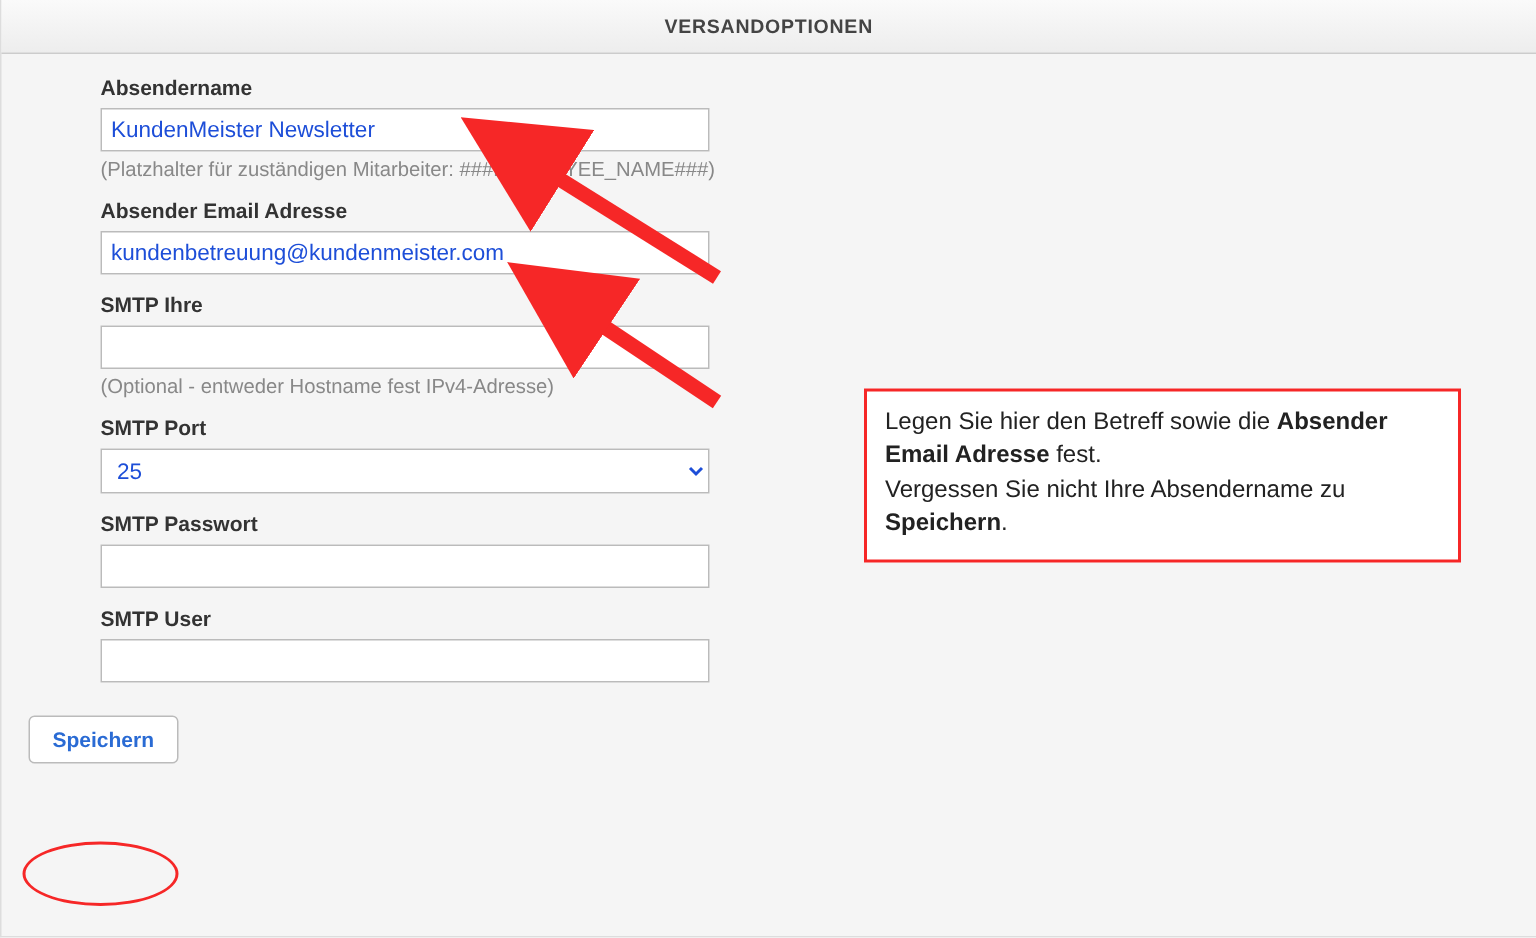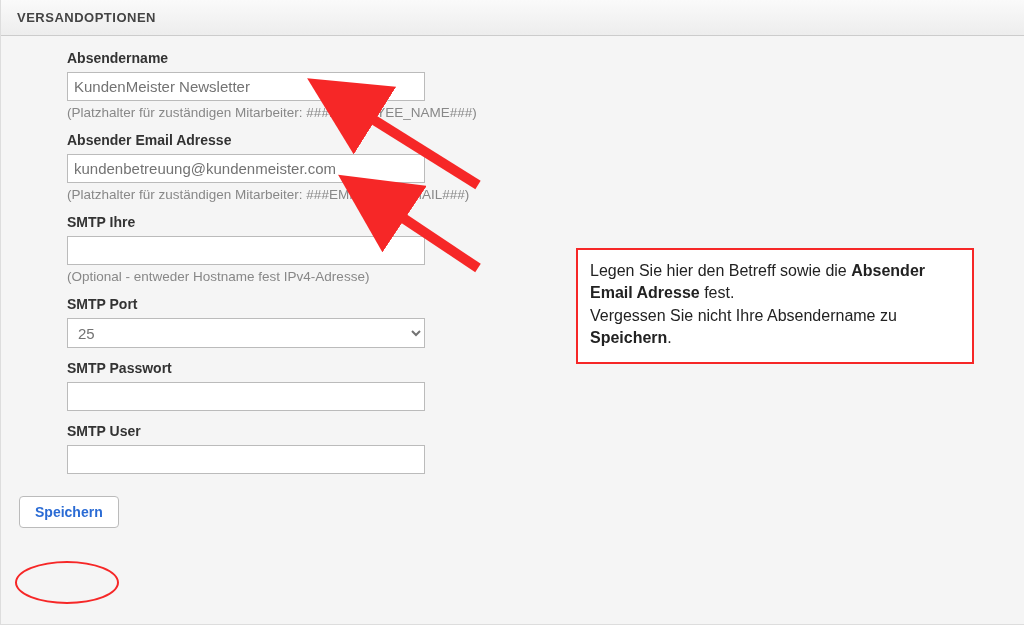--- a/index.html
+++ b/index.html
@@ -20,43 +20,44 @@
       height: 625px;
     }
     .panel-header {
       background: linear-gradient(to bottom, #fafafa 0%, #ededed 100%);
       border-bottom: 1px solid #ccc;
       padding: 10px 16px;
       color: #444;
       font-weight: bold;
       font-size: 13px;
       letter-spacing: 0.5px;
+      text-align: center;
     }
     .panel-body {
       padding: 14px 18px 18px 18px;
       position: relative;
     }
     .field-group {
       margin-bottom: 12px;
       padding-left: 48px;
     }
     .field-label {
       font-weight: bold;
       color: #333;
       font-size: 14px;
       margin-bottom: 6px;
       display: block;
     }
     .text-input, .select-input {
-      width: 358px;
+      width: 406px;
       padding: 5px 6px;
       font-size: 15px;
       border: 1px solid #bbb;
       background: #fff;
-      color: #737373;
+      color: #1d4ed8;
     }
     .select-input {
       height: 30px;
     }
     .hint {
       color: #888;
       font-size: 13.5px;
       margin-top: 4px;
     }
     .save-button {
@@ -67,21 +68,21 @@
       padding: 7px 15px;
       color: #2a6bd4;
       font-weight: bold;
       font-size: 14px;
       cursor: pointer;
     }
     
     .callout-box {
       position: absolute;
       left: 576px;
-      top: 248px;
+      top: 259px;
       width: 398px;
       border: 2px solid #f62727;
       background: #fff;
       padding: 10px 12px 12px 12px;
       font-size: 16px;
       color: #222;
       line-height: 1.4;
     }
     .callout-box b {
       font-weight: bold;
@@ -114,21 +115,20 @@
 
     <div class="field-group">
       <label class="field-label">Absendername</label>
       <input type="text" class="text-input" value="KundenMeister Newsletter" style="">
       <div class="hint">(Platzhalter für zuständigen Mitarbeiter: ###EMPLOYEE_NAME###)</div>
     </div>
 
     <div class="field-group">
       <label class="field-label">Absender Email Adresse</label>
       <input type="text" class="text-input" value="kundenbetreuung@kundenmeister.com" style="">
-      <div class="hint">(Platzhalter für zuständigen Mitarbeiter: ###EMPLOYEE_MAIL###)</div>
     </div>
 
     <div class="field-group">
       <label class="field-label">SMTP Ihre</label>
       <input type="text" class="text-input" value="" style="">
       <div class="hint">(Optional - entweder Hostname fest IPv4-Adresse)</div>
     </div>
 
     <div class="field-group">
       <label class="field-label">SMTP Port</label>

